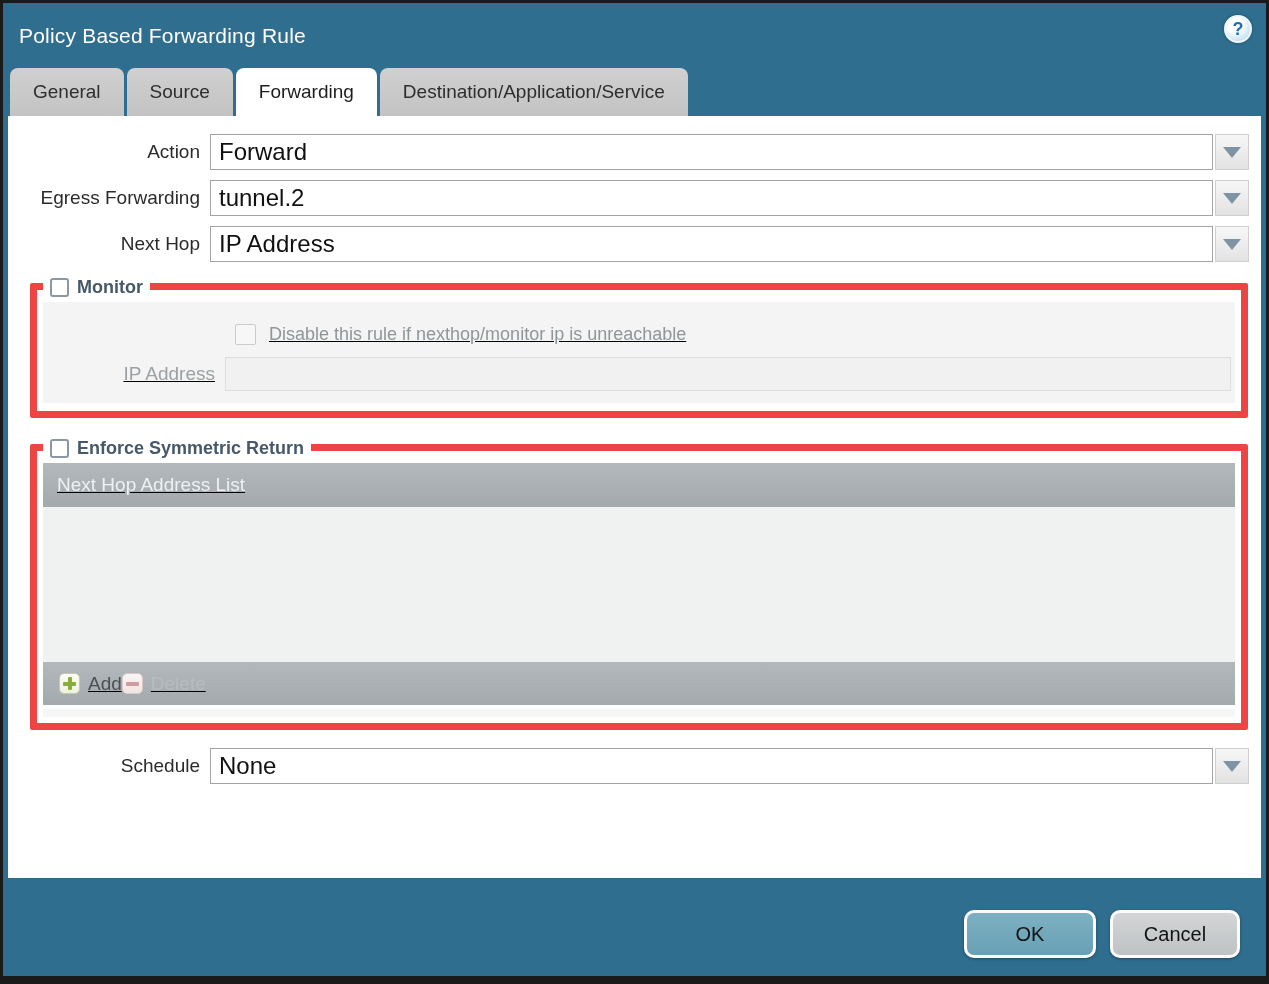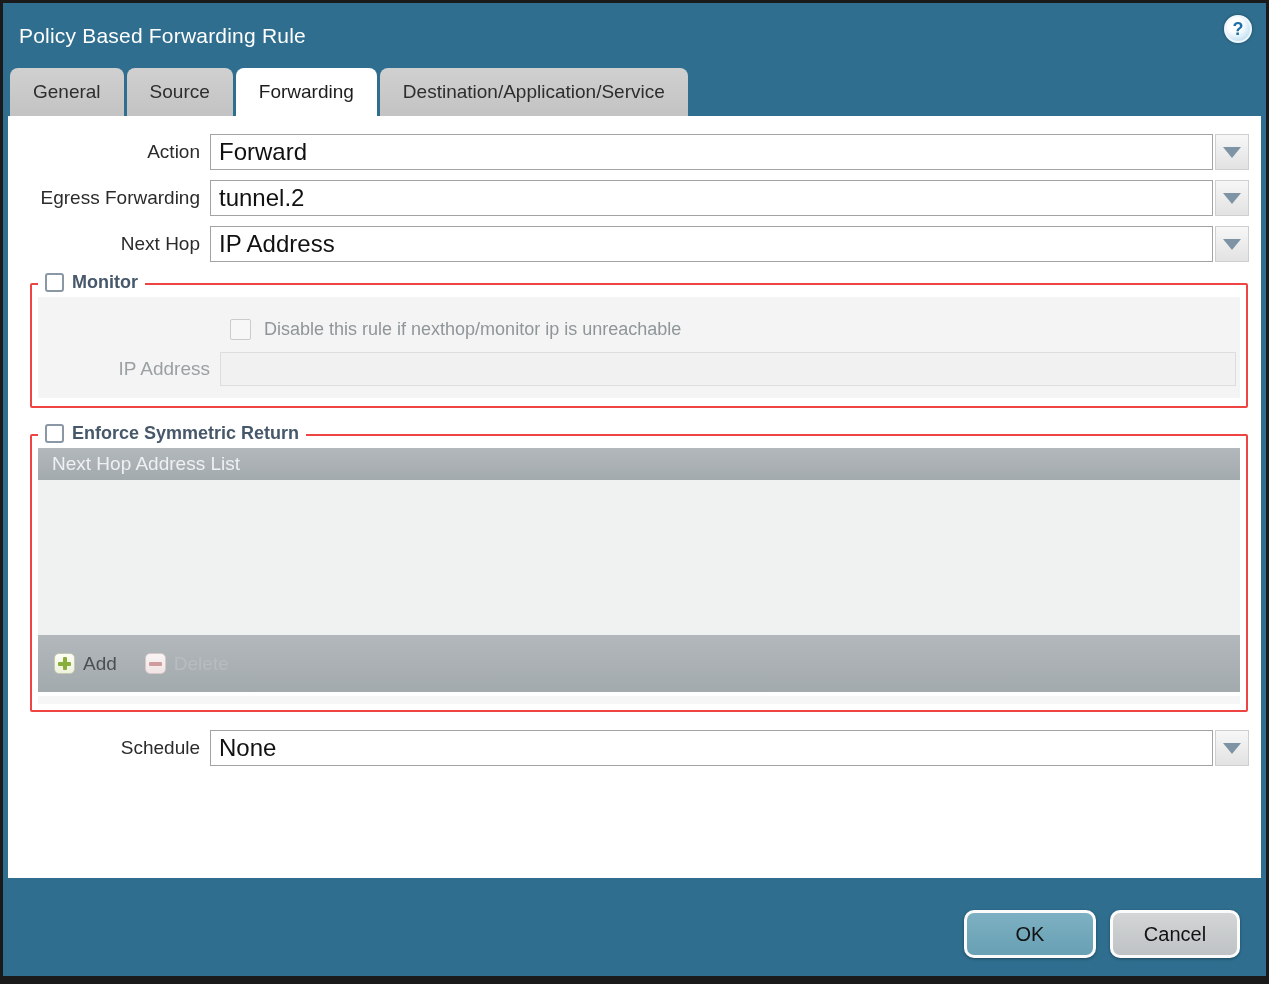--- a/index.html
+++ b/index.html
@@ -53,21 +53,21 @@
     background:linear-gradient(#f7f7f7,#e2e2e2);
     border:1px solid #cfcfcf;
     display:flex; align-items:center; justify-content:center;
     cursor:pointer;
   }
   .dd-tri { width:0; height:0; border-left:9px solid transparent; border-right:9px solid transparent; border-top:11px solid #7e93a3; }
   .dd-btn.disabled { background:#ededed; border-color:#d9d9d9; cursor:default; }
   .dd-btn.disabled .dd-tri { border-top-color:#b9bdbf; }
 
   
-  .group { position:relative; border:2px solid #ef4444; border-radius:2px; margin:0 13px 0 22px; }
+  .group { position:relative; border:7px solid #ef4444; border-radius:2px; margin:0 13px 0 22px;text-decoration:underline; }
   .group-legend {
     position:absolute; top:-13px; left:6px; background:#ffffff; padding:0 7px;
     display:flex; align-items:center; gap:8px;
   }
   .group-title { font-size:18px; font-weight:bold; color:#47586a; white-space:nowrap; }
   .checkbox {
     width:19px; height:19px; border:2px solid #8a97a5; border-radius:3px; background:#ffffff; cursor:pointer;
   }
   .checkbox.disabled { width:21px; height:21px; border:1px solid #cccccc; border-radius:2px; background:#f7f7f7; cursor:default; }
 
@@ -82,28 +82,28 @@
     flex:1; height:34px; background:#f1f1f1; border:1px solid #dddddd;
   }
   .p-check-row { display:flex; align-items:center; margin:12px 0 12px 192px; gap:13px; }
   .p-check-label { font-size:18px; color:#8f9699; }
 
   .group.symmetric { margin-top:26px; }
 
   
   .table { margin:12px 6px 4px 6px; }
   .table-header {
-    height:32px; background:linear-gradient(#b2b8bc,#a3aaae);
+    height:44px; background:linear-gradient(#b2b8bc,#a3aaae);
     display:flex; align-items:center; padding-left:14px;
     font-size:19px; color:#eef1f1;
   }
   .table-body { height:155px; background:#f0f1f1; }
   .table-footer {
-    height:57px; background:linear-gradient(#b2b8bc,#a3aaae);
-    display:flex; align-items:center; padding-left:16px; gap:28px;
+    height:43px; background:linear-gradient(#b2b8bc,#a3aaae);
+    display:flex; align-items:center; padding-left:16px; 
   }
   .tool-btn { display:flex; align-items:center; gap:8px; cursor:pointer; }
   .tool-btn.disabled { cursor:default; }
   .tool-icon {
     width:21px; height:21px; border-radius:5px; position:relative;
     background:linear-gradient(#fdfdf6,#eef2dc); border:1px solid #c2cbb0;
   }
   .tool-icon .bar-h { position:absolute; left:3px; right:3px; top:8px; height:4px; border-radius:1px; background:#8aae3c; }
   .tool-icon .bar-v { position:absolute; top:3px; bottom:3px; left:8px; width:4px; border-radius:1px; background:#8aae3c; }
   .tool-icon.minus { background:linear-gradient(#faf5f5,#f0e4e4); border-color:#d8c8c8; }

